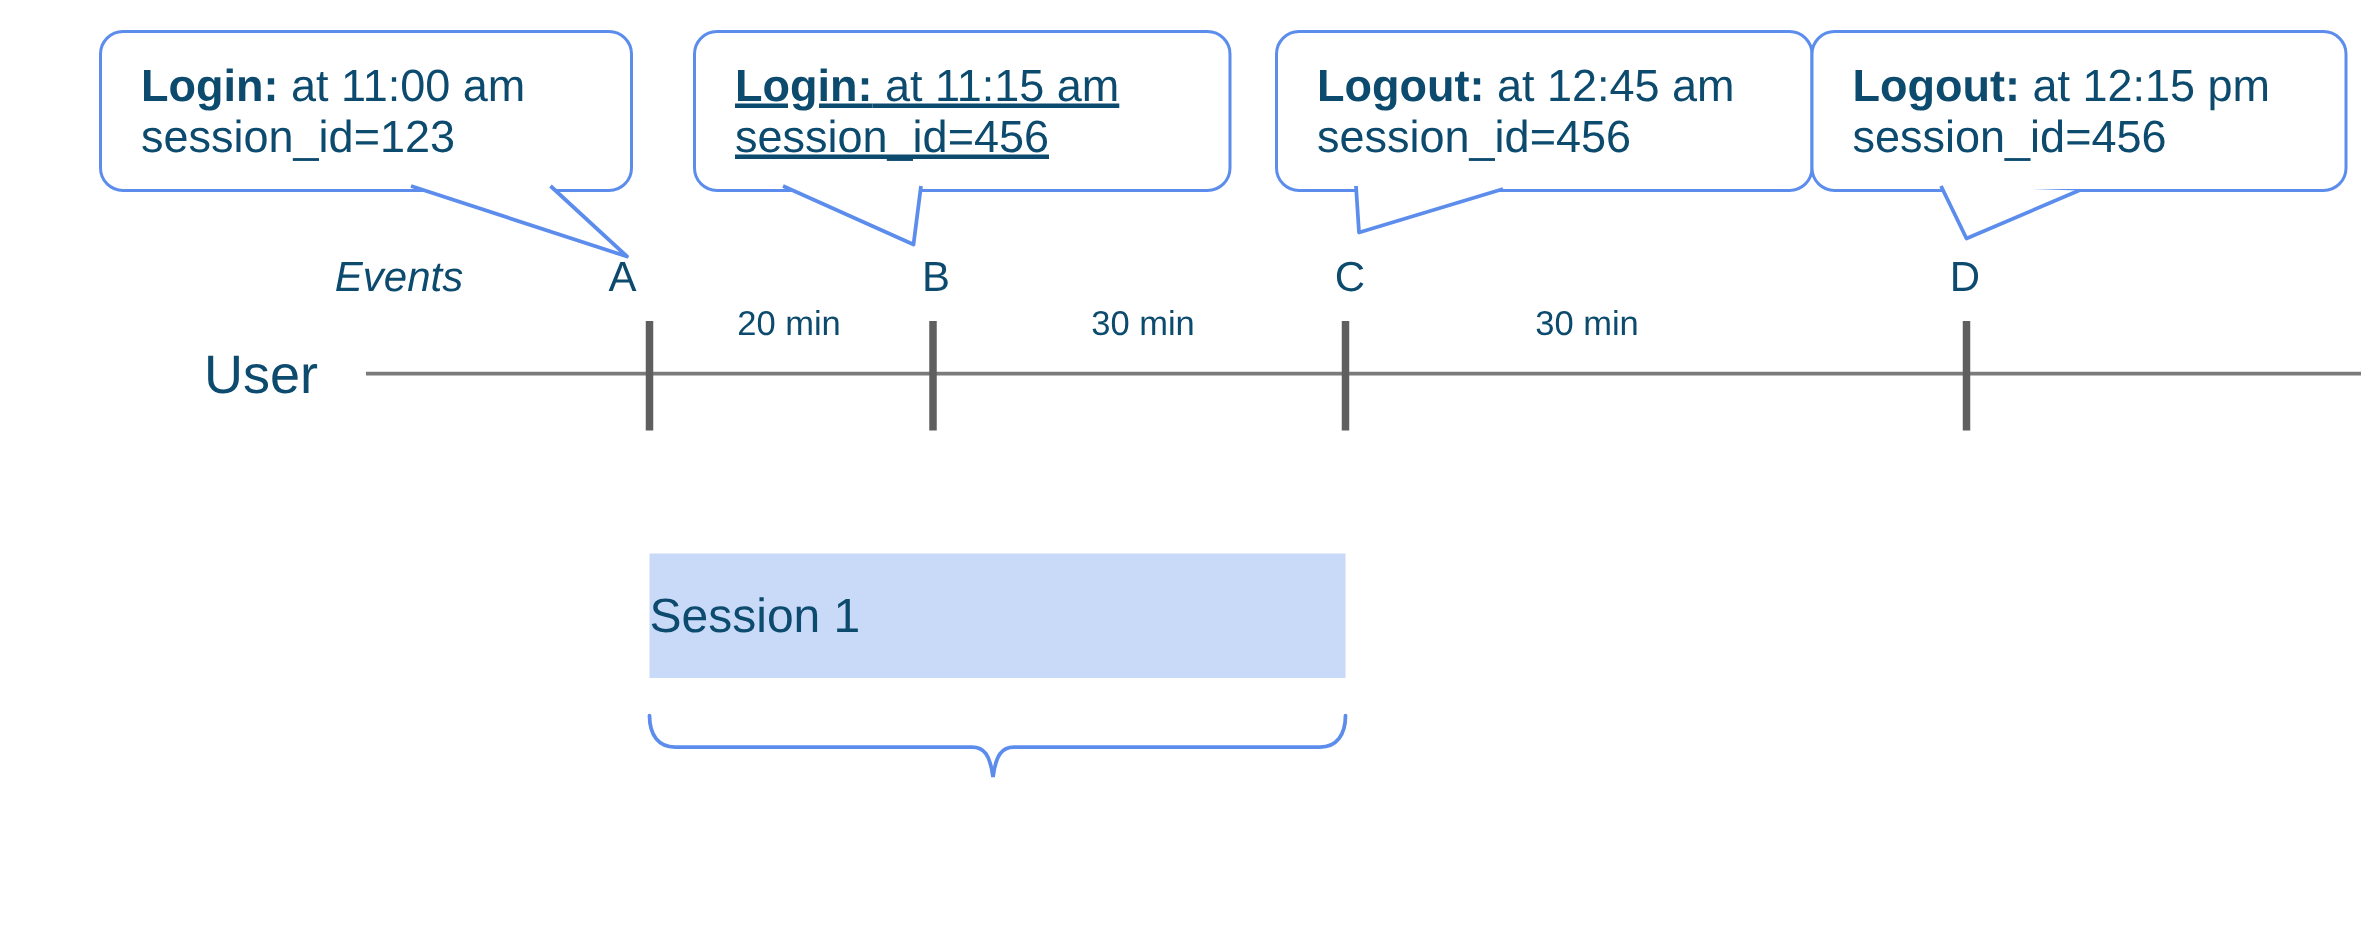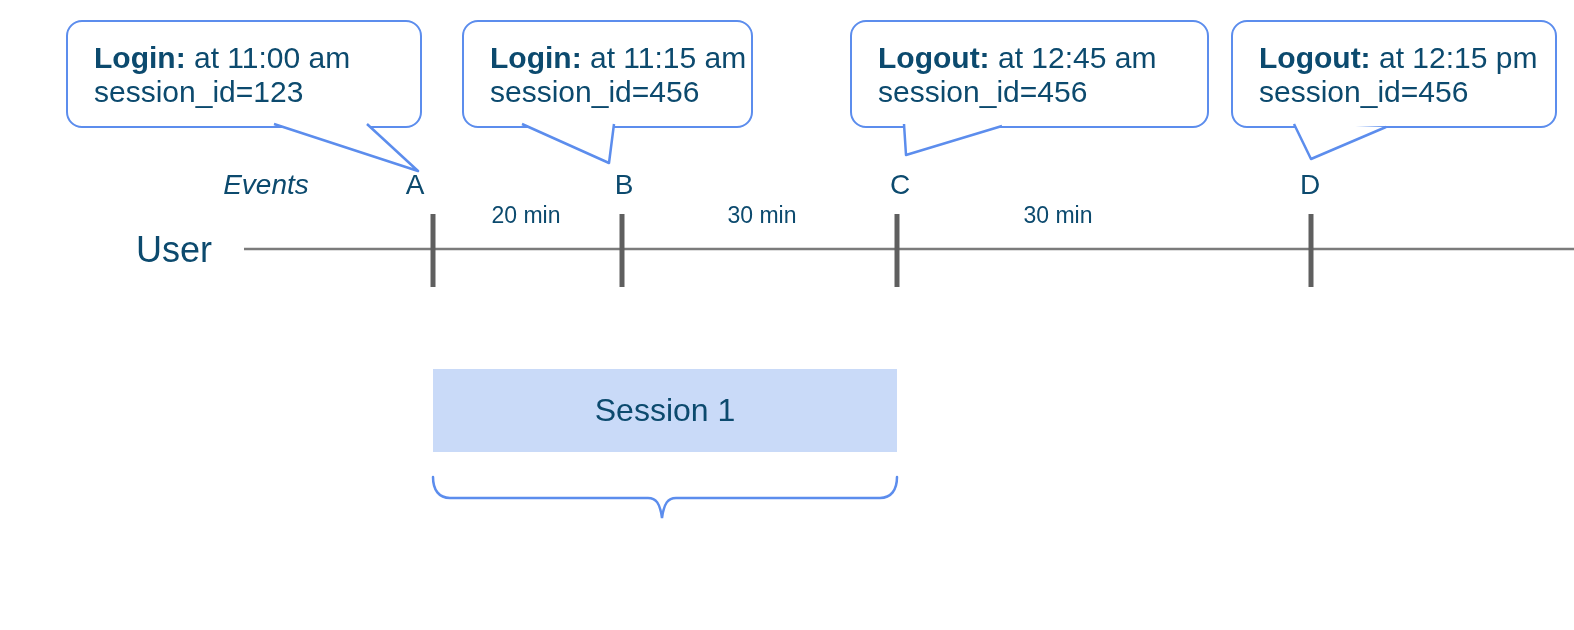--- a/index.html
+++ b/index.html
@@ -27,23 +27,23 @@
     z-index: 2;
   }
   .bubble-text {
     padding: 19px 0 0 26px;
     font-size: 30px;
     line-height: 34px;
     white-space: nowrap;
   }
   .bubble-text .bold { font-weight: bold; }
   .b1 { left: 22px;   width: 356px; }
-  .b2 { left: 418px;  width: 291px; }
+  .b2 { left: 418px;  width: 359px; text-decoration: underline; }
   .b3 { left: 806px;  width: 359px; }
-  .b4 { left: 1187px; width: 326px; }
+  .b4 { left: 1163px; width: 358px; }
 
   
   .lbl {
     position: absolute;
     transform: translateX(-50%);
     white-space: nowrap;
     z-index: 4;
   }
   .events-lbl { left: 222px; top: 169px; font-size: 28px; line-height: 32px; font-style: italic; }
   .marker     { top: 169px; font-size: 28px; line-height: 32px; }
@@ -56,21 +56,21 @@
   .i-1 { left: 482px; }
   .i-2 { left: 718px; }
   .i-3 { left: 1014px; }
 
   
   .session-bar {
     position: absolute;
     left: 389px; top: 369px;
     width: 464px; height: 83px;
     background: #c9daf8;
-    display: flex; align-items: center; justify-content: center;
+    display: flex; align-items: center; 
     font-size: 32px;
     z-index: 2;
   }
   .session-length-lbl { left: 617px; top: 574px; font-size: 32px; line-height: 36px; }
 </style>
 </head>
 <body>
 
 <div id="canvas">
 

